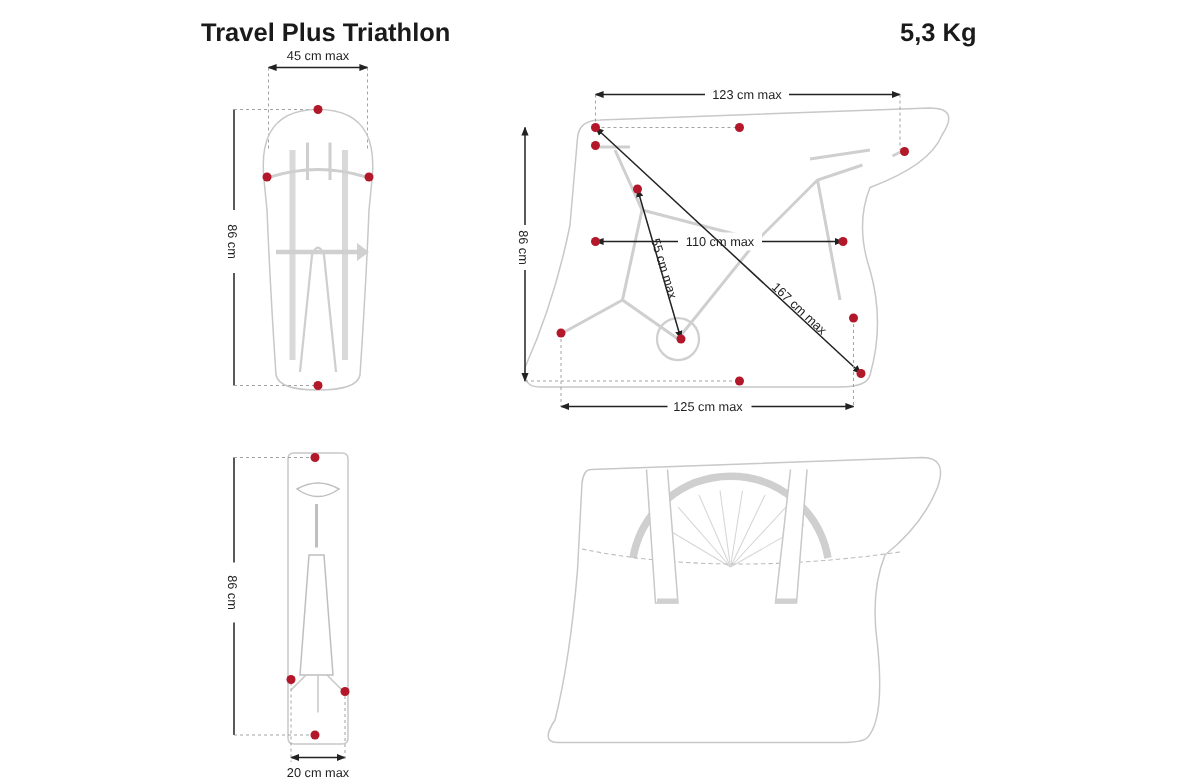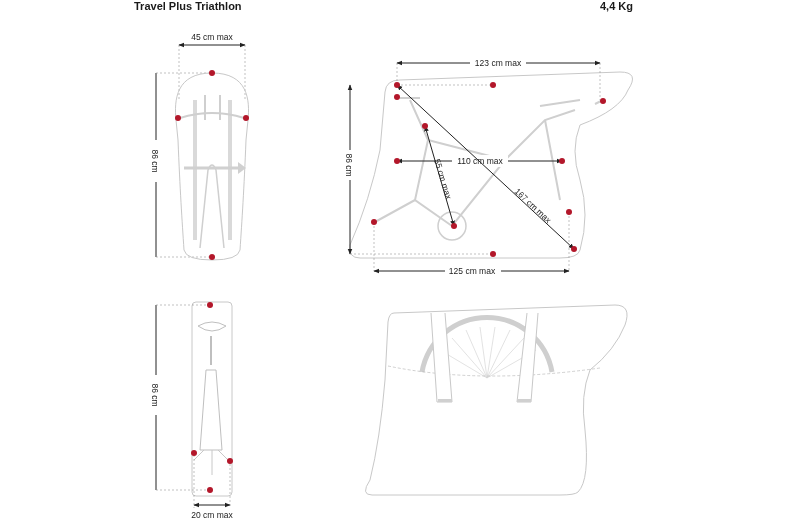--- a/index.html
+++ b/index.html
@@ -1,25 +1,25 @@
 <!DOCTYPE html>
 <html><head>
   <meta charset="utf-8">
   <style>
     html, body { margin:0; padding:0; background:#ffffff; }
     body { width:789px; height:520px; position:relative; overflow:hidden; font-family:"Liberation Sans", sans-serif; color:#1a1a1a; }
-    .title { position:absolute; top:0px; font-weight:bold; font-size:11px; color:#1a1a1a; }
+    .title { position:absolute; top:12px; font-weight:bold; font-size:17px; color:#1a1a1a; }
     svg { position:absolute; left:0; top:0; }
     .lbl { font-family:"Liberation Sans", sans-serif; font-size:8.5px; fill:#222; }
   </style>
 </head>
 <body>
 
 <div class="title" style="left:134px;">Travel Plus Triathlon</div>
-<div class="title" style="left:600px;">4,4 Kg</div>
+<div class="title" style="left:600px;">5,3 Kg</div>
 
 <svg width="789" height="520" viewBox="0 0 789 520">
   <defs>
     <marker id="arr" viewBox="0 0 10 10" refX="9" refY="5" markerWidth="6" markerHeight="6" orient="auto-start-reverse">
       <path d="M0,1 L10,5 L0,9 z" fill="#222"></path>
     </marker>
   </defs>
 
   <g>
 

